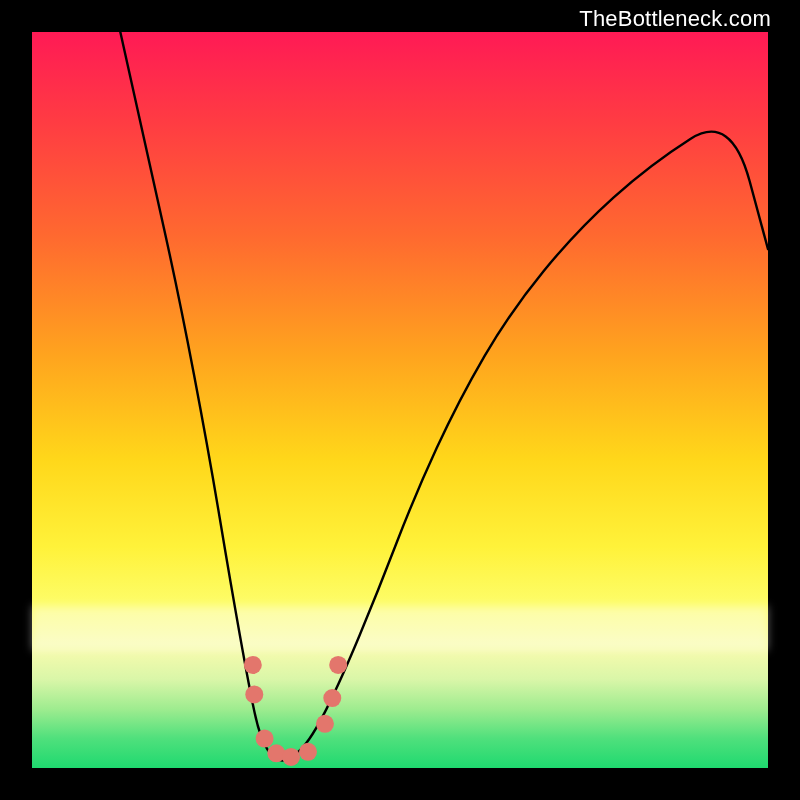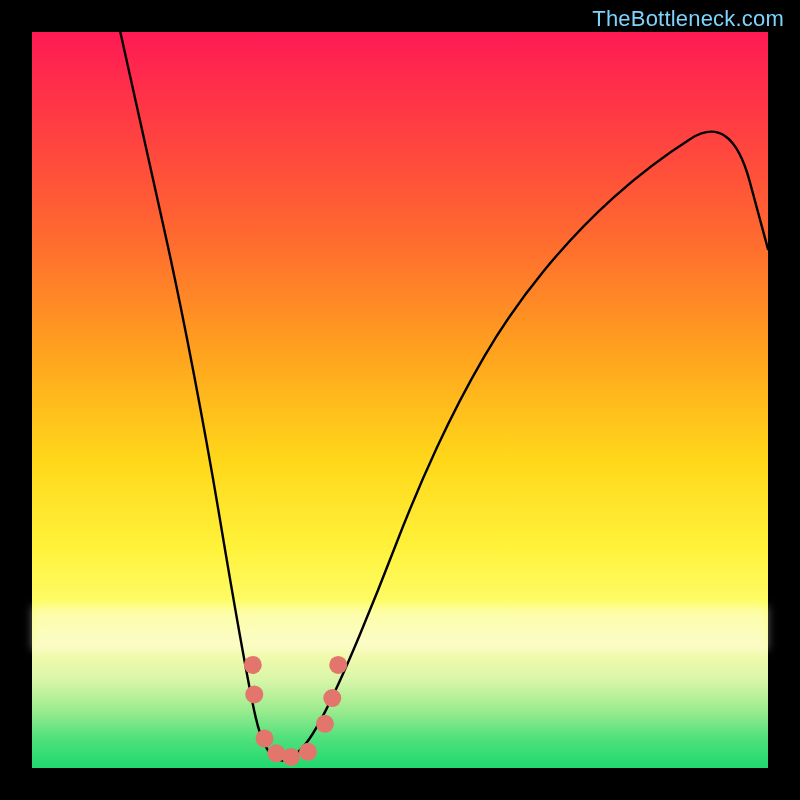--- a/index.html
+++ b/index.html
@@ -56,22 +56,22 @@
   }
   svg.curve {
     position: absolute;
     inset: 0;
     width: 100%;
     height: 100%;
   }
   .watermark {
     position: absolute;
     top: 6px;
-    right: 16px;
-    color: #7dd3fc;
+    right: 29px;
+    color: #ffffff;
     font-size: 22px;
     letter-spacing: 0.2px;
     margin-left: 38px;
   }
 </style>
 </head>
 <body>
 
 <div class="frame">
   <div class="plot">

